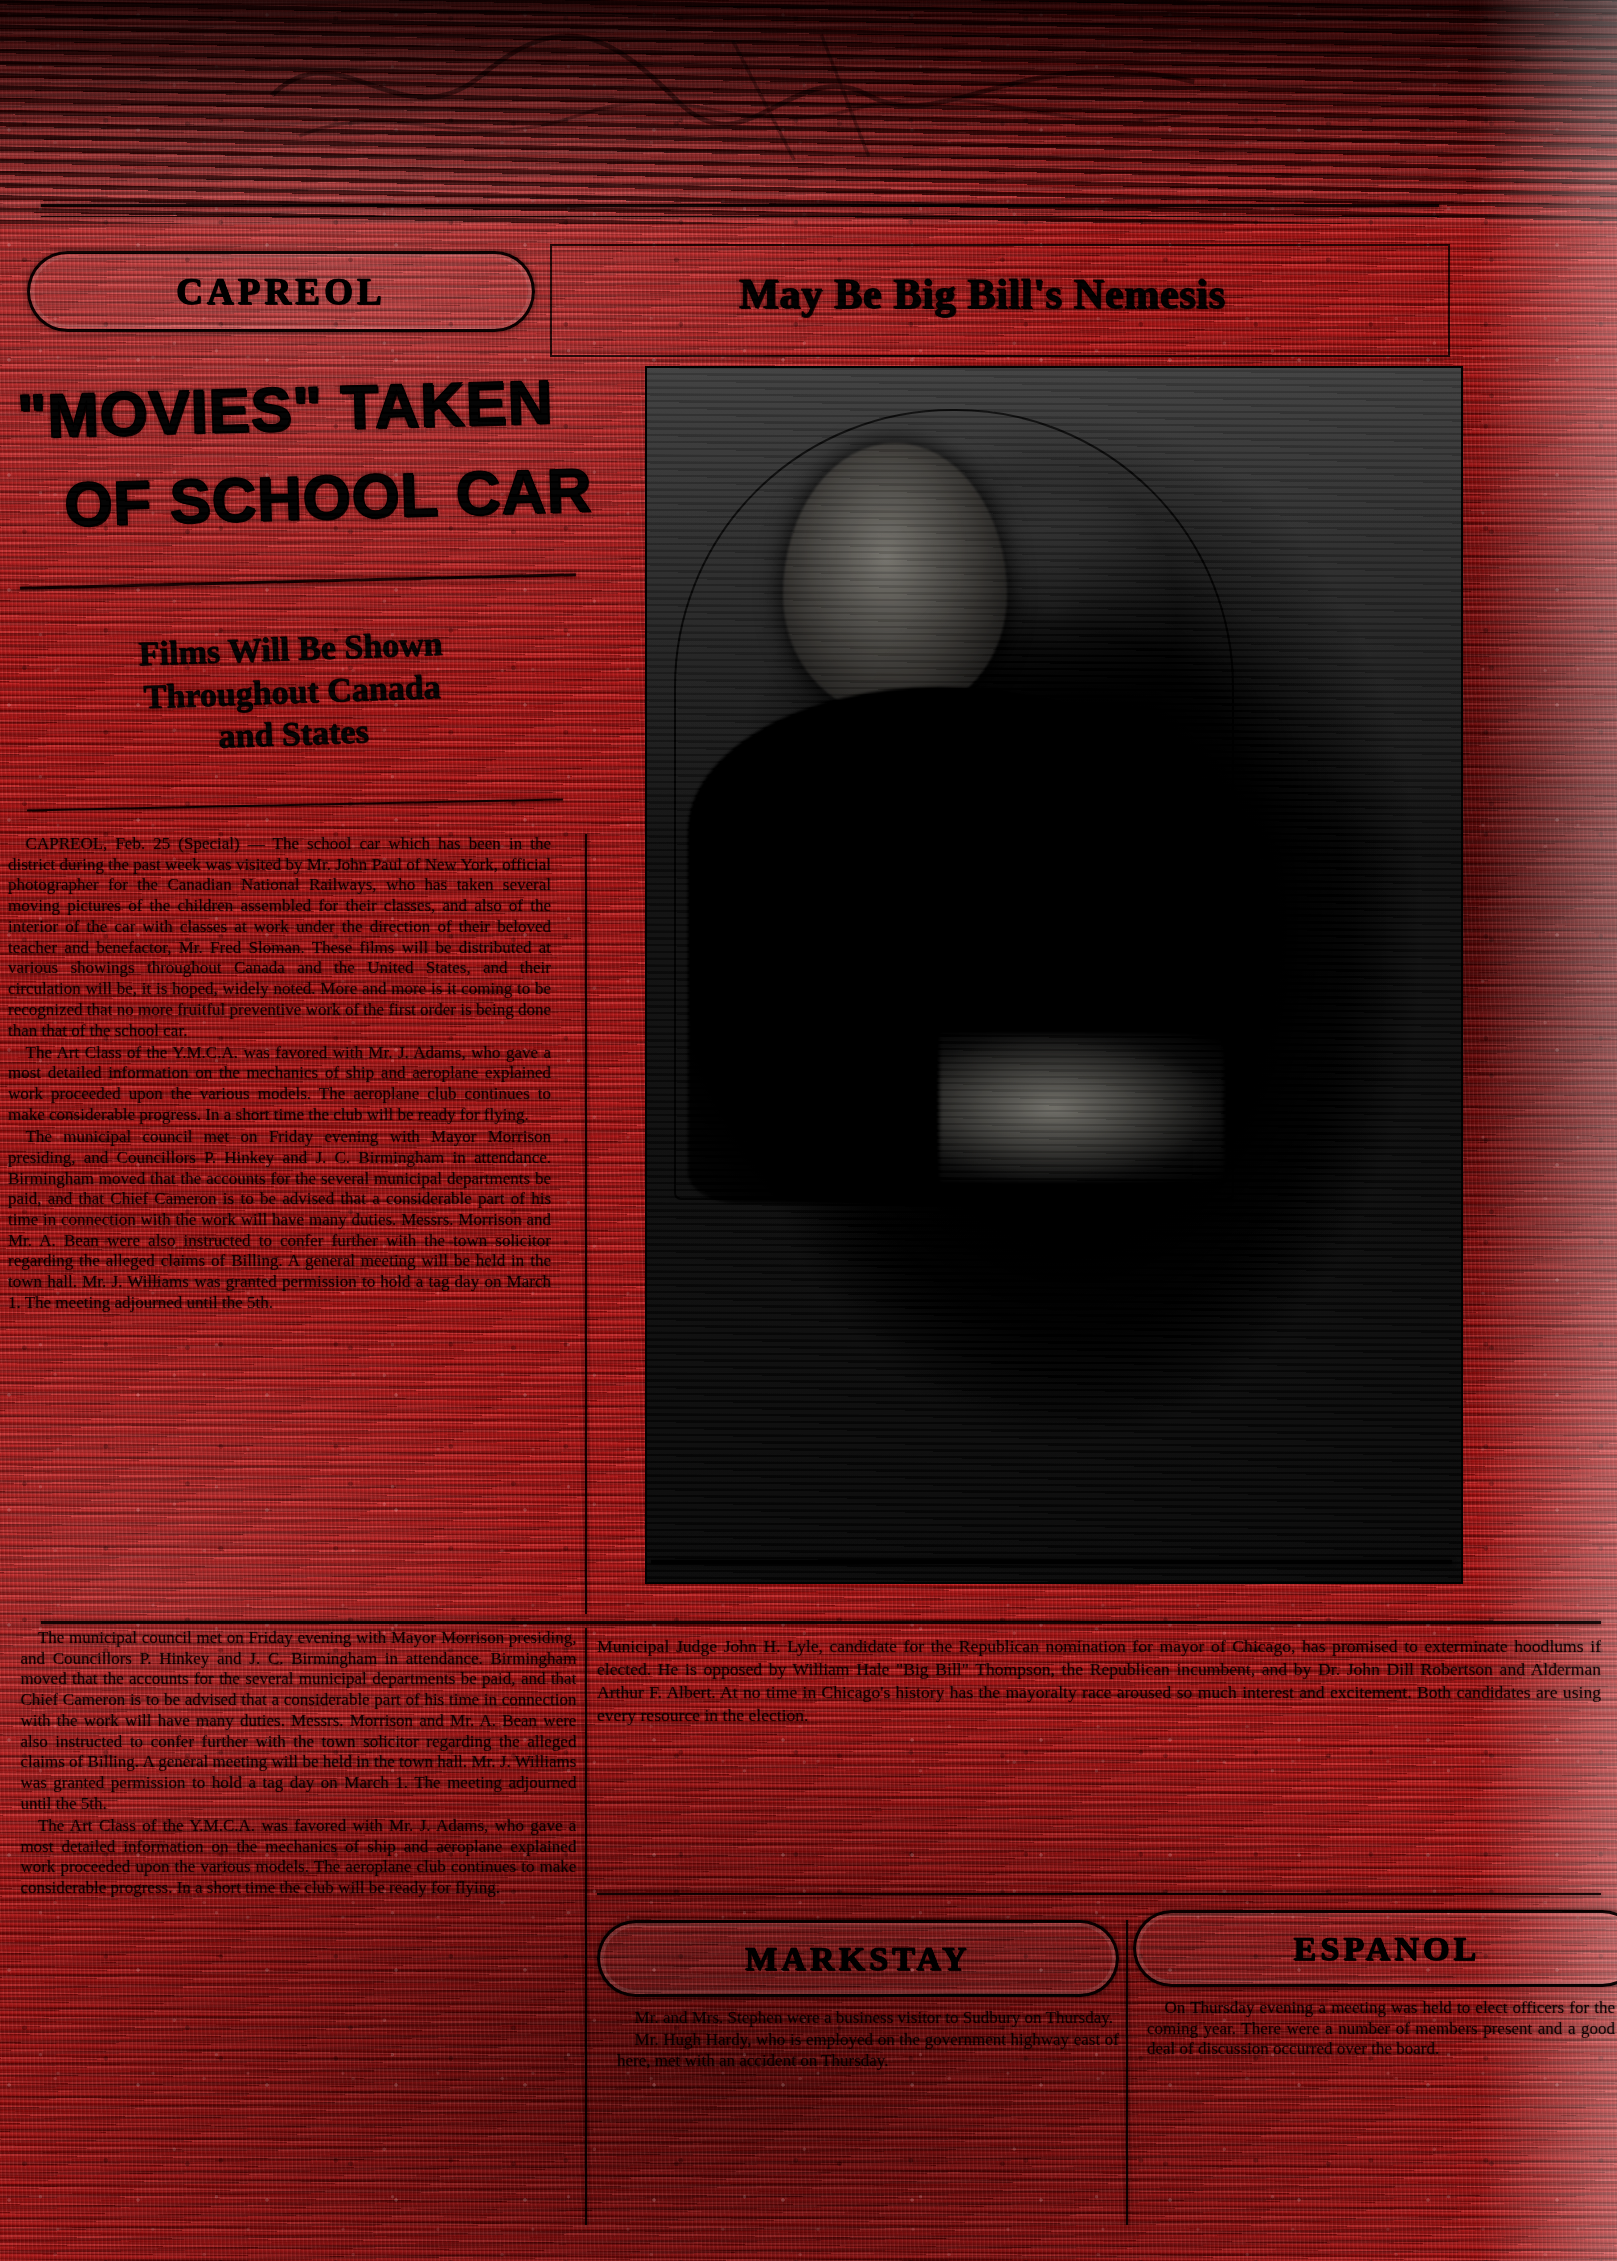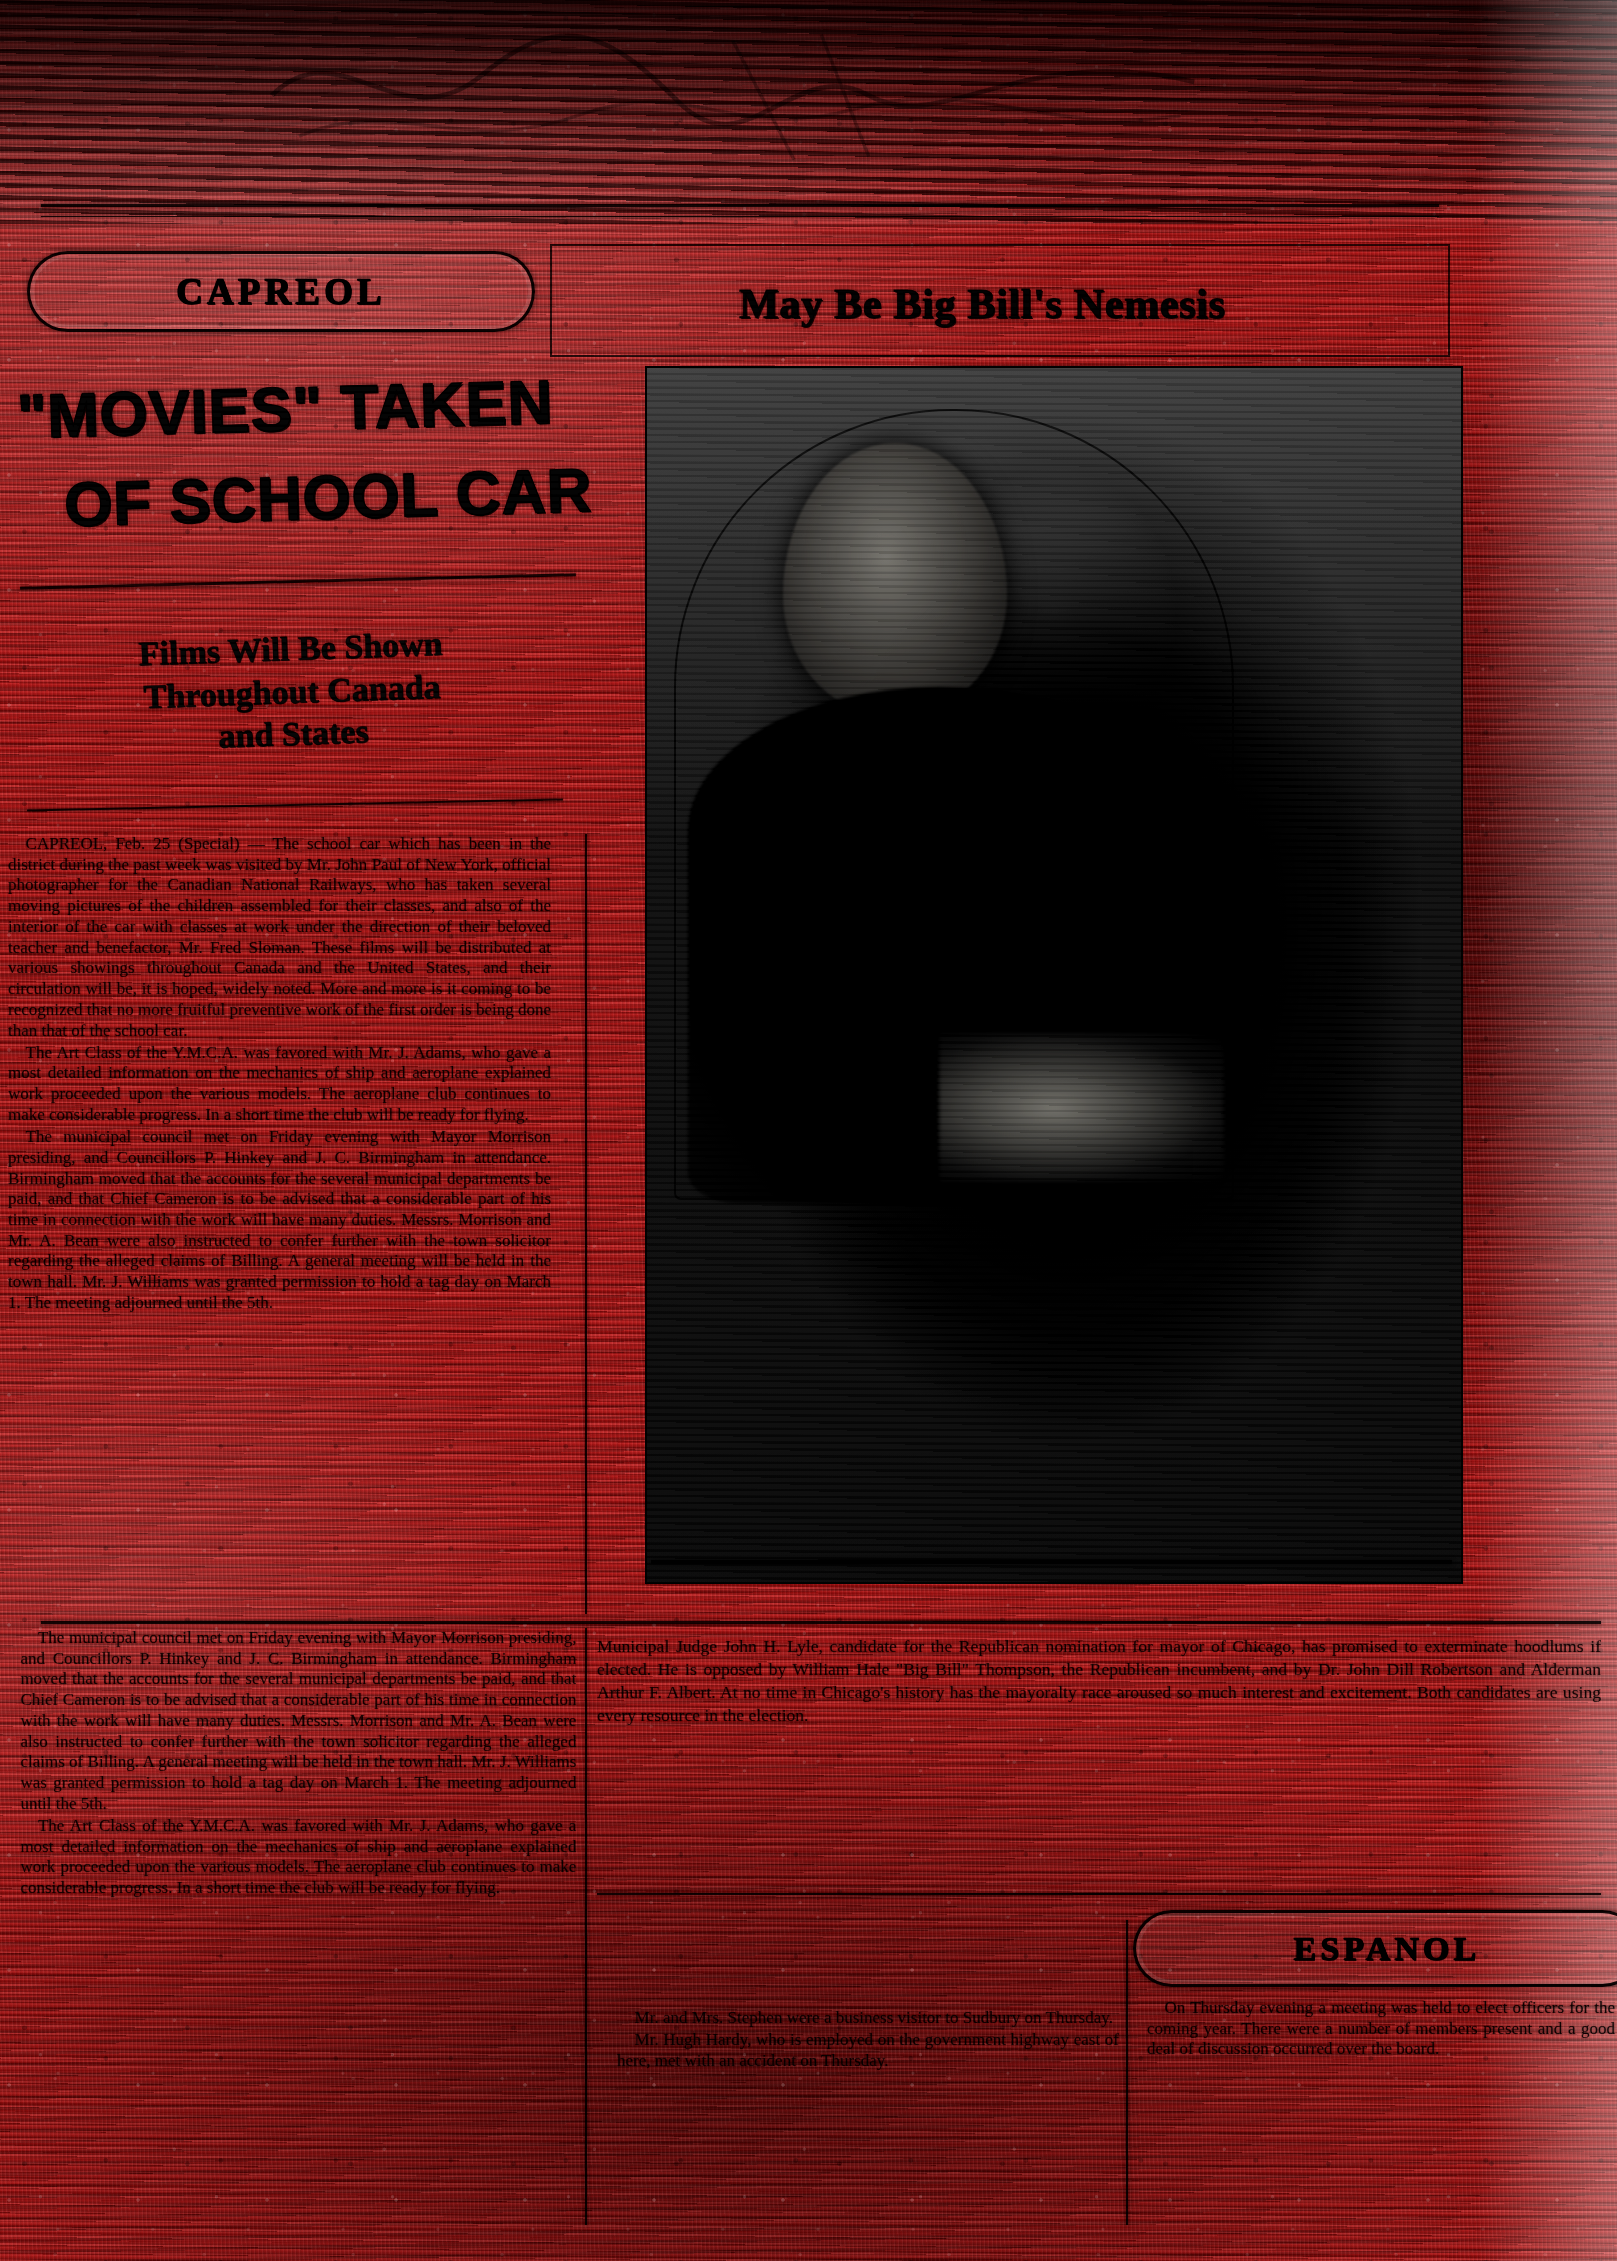--- a/index.html
+++ b/index.html
@@ -273,21 +273,21 @@
 
   <div class="rule" style="left:41px; top:204px; width:1398px; height:3.4px;"></div>
   <div class="rule" style="left:41px; top:216px; width:1398px; height:1.4px;"></div>
 
   <div class="oval-tag" style="left:27px; top:251px; width:502px; height:75px;">
     <span class="tag-text" style="font-size:37px;">CAPREOL</span>
   </div>
 
   <div class="box-rule" style="left:550px; top:244px; width:896px; height:109px;"></div>
 
-  <div class="kicker" style="left:739px; top:280px; font-size:42px;">May Be Big Bill's Nemesis</div>
+  <div class="kicker" style="left:739px; top:270px; font-size:42px;">May Be Big Bill's Nemesis</div>
 
   <div class="headline" style="left:17px; top:377px; font-size:62px; width:563px; transform:rotate(-1.6deg);">"MOVIES" TAKEN</div>
   <div class="headline" style="left:64px; top:465px; font-size:62px; width:563px; transform:rotate(-1.6deg);">OF SCHOOL CAR</div>
 
   <div class="rule" style="left:20.4px; top:580px; width:556px; height:2.7px; transform:rotate(-1.4deg);"></div>
 
   <div class="subhead" style="left:13.6px; top:628px; width:556px; font-size:34px; transform:rotate(-2deg);">
     <div>Films Will Be Shown</div>
     <div>Throughout Canada</div>
     <div>and States</div>
@@ -312,20 +312,23 @@
 
   <div class="col" style="left:597px; top:1635px; width:1004px; height:122px; font-size:17.6px; line-height:1.3;">
     <p>Municipal Judge John H. Lyle, candidate for the Republican nomination for mayor of Chicago, has promised to exterminate hoodlums if elected. He is opposed by William Hale "Big Bill" Thompson, the Republican incumbent, and by Dr. John Dill Robertson and Alderman Arthur F. Albert. At no time in Chicago's history has the mayoralty race aroused so much interest and excitement. Both candidates are using every resource in the election.</p>
   </div>
 
   <div class="col" style="left:20.4px; top:1628px; width:556px; height:597px; font-size:17px; line-height:1.22;">
     <p class="indent">The municipal council met on Friday evening with Mayor Morrison presiding, and Councillors P. Hinkey and J. C. Birmingham in attendance. Birmingham moved that the accounts for the several municipal departments be paid, and that Chief Cameron is to be advised that a considerable part of his time in connection with the work will have many duties. Messrs. Morrison and Mr. A. Bean were also instructed to confer further with the town solicitor regarding the alleged claims of Billing. A general meeting will be held in the town hall. Mr. J. Williams was granted permission to hold a tag day on March 1. The meeting adjourned until the 5th.</p>
     <p class="indent">The Art Class of the Y.M.C.A. was favored with Mr. J. Adams, who gave a most detailed information on the mechanics of ship and aeroplane explained work proceeded upon the various models. The aeroplane club continues to make considerable progress. In a short time the club will be ready for flying.</p>
   </div>
 
+  <div class="oval-tag bottom-tag" style="left:597px; top:1920px; width:516px; height:71px;">
+    <span class="tag-text" style="font-size:34px;">MARKSTAY</span>
+  </div>
   <div class="oval-tag bottom-tag" style="left:1133px; top:1910px; width:502px; height:71px;">
     <span class="tag-text" style="font-size:34px;">ESPANOL</span>
   </div>
 
   <div class="col" style="left:617px; top:2008px; width:502px; height:224px; font-size:17px; line-height:1.22;">
     <p class="indent">Mr. and Mrs. Stephen were a business visitor to Sudbury on Thursday.</p>
     <p class="indent">Mr. Hugh Hardy, who is employed on the government highway east of here, met with an accident on Thursday.</p>
   </div>
 
   <div class="col" style="left:1147px; top:1998px; width:468px; height:231px; font-size:17px; line-height:1.22;">

